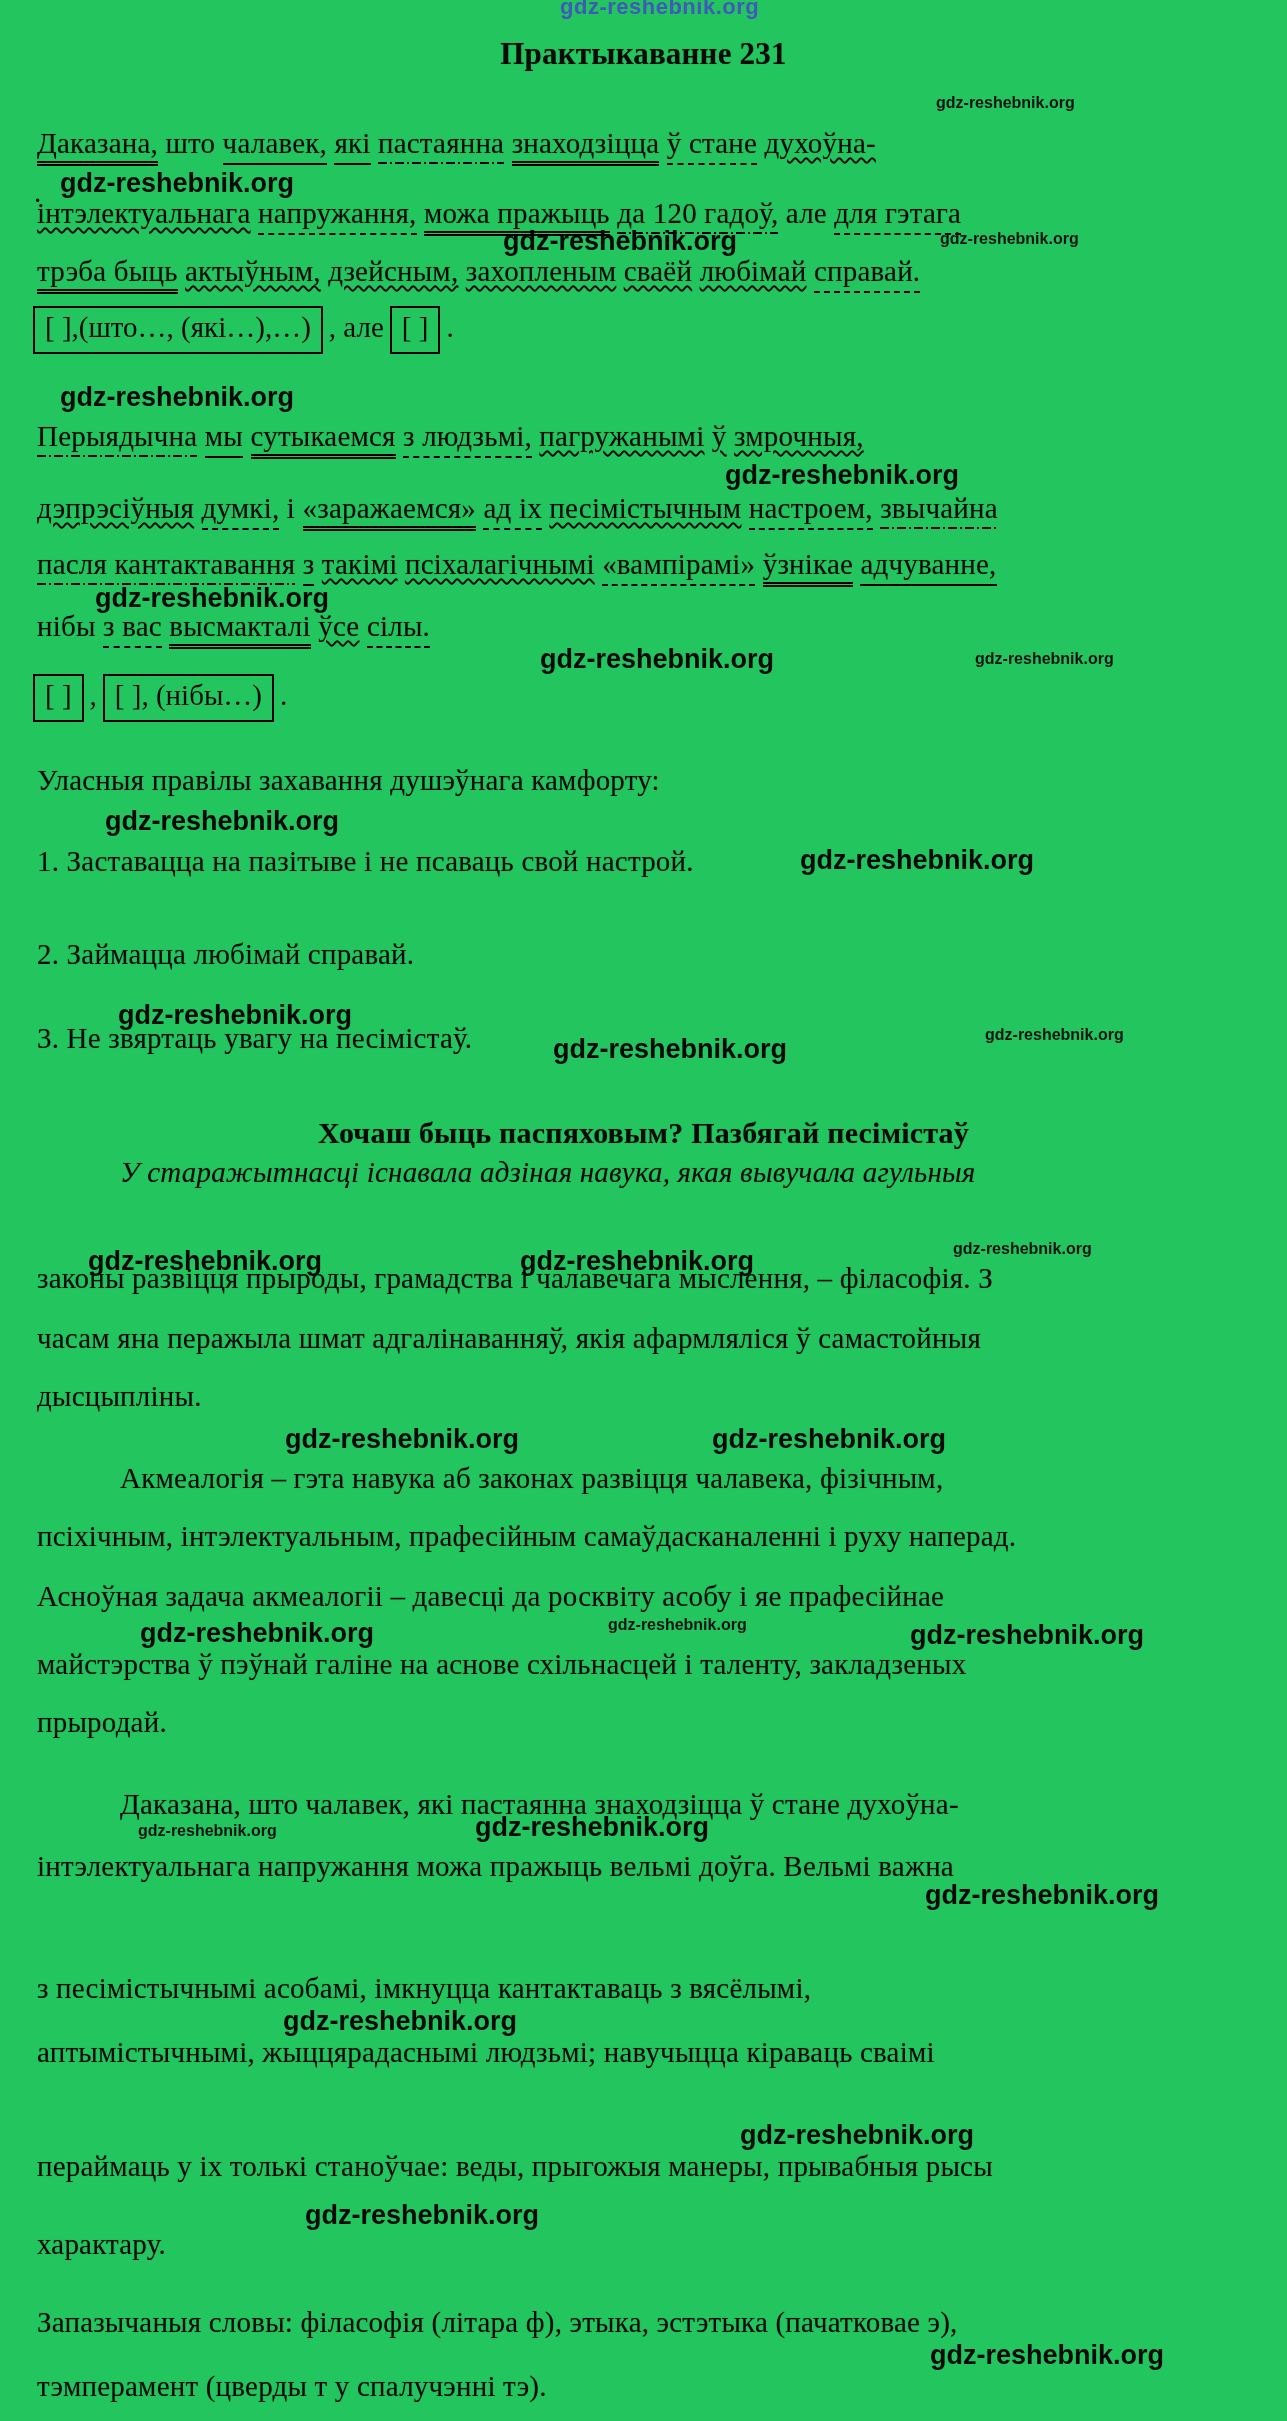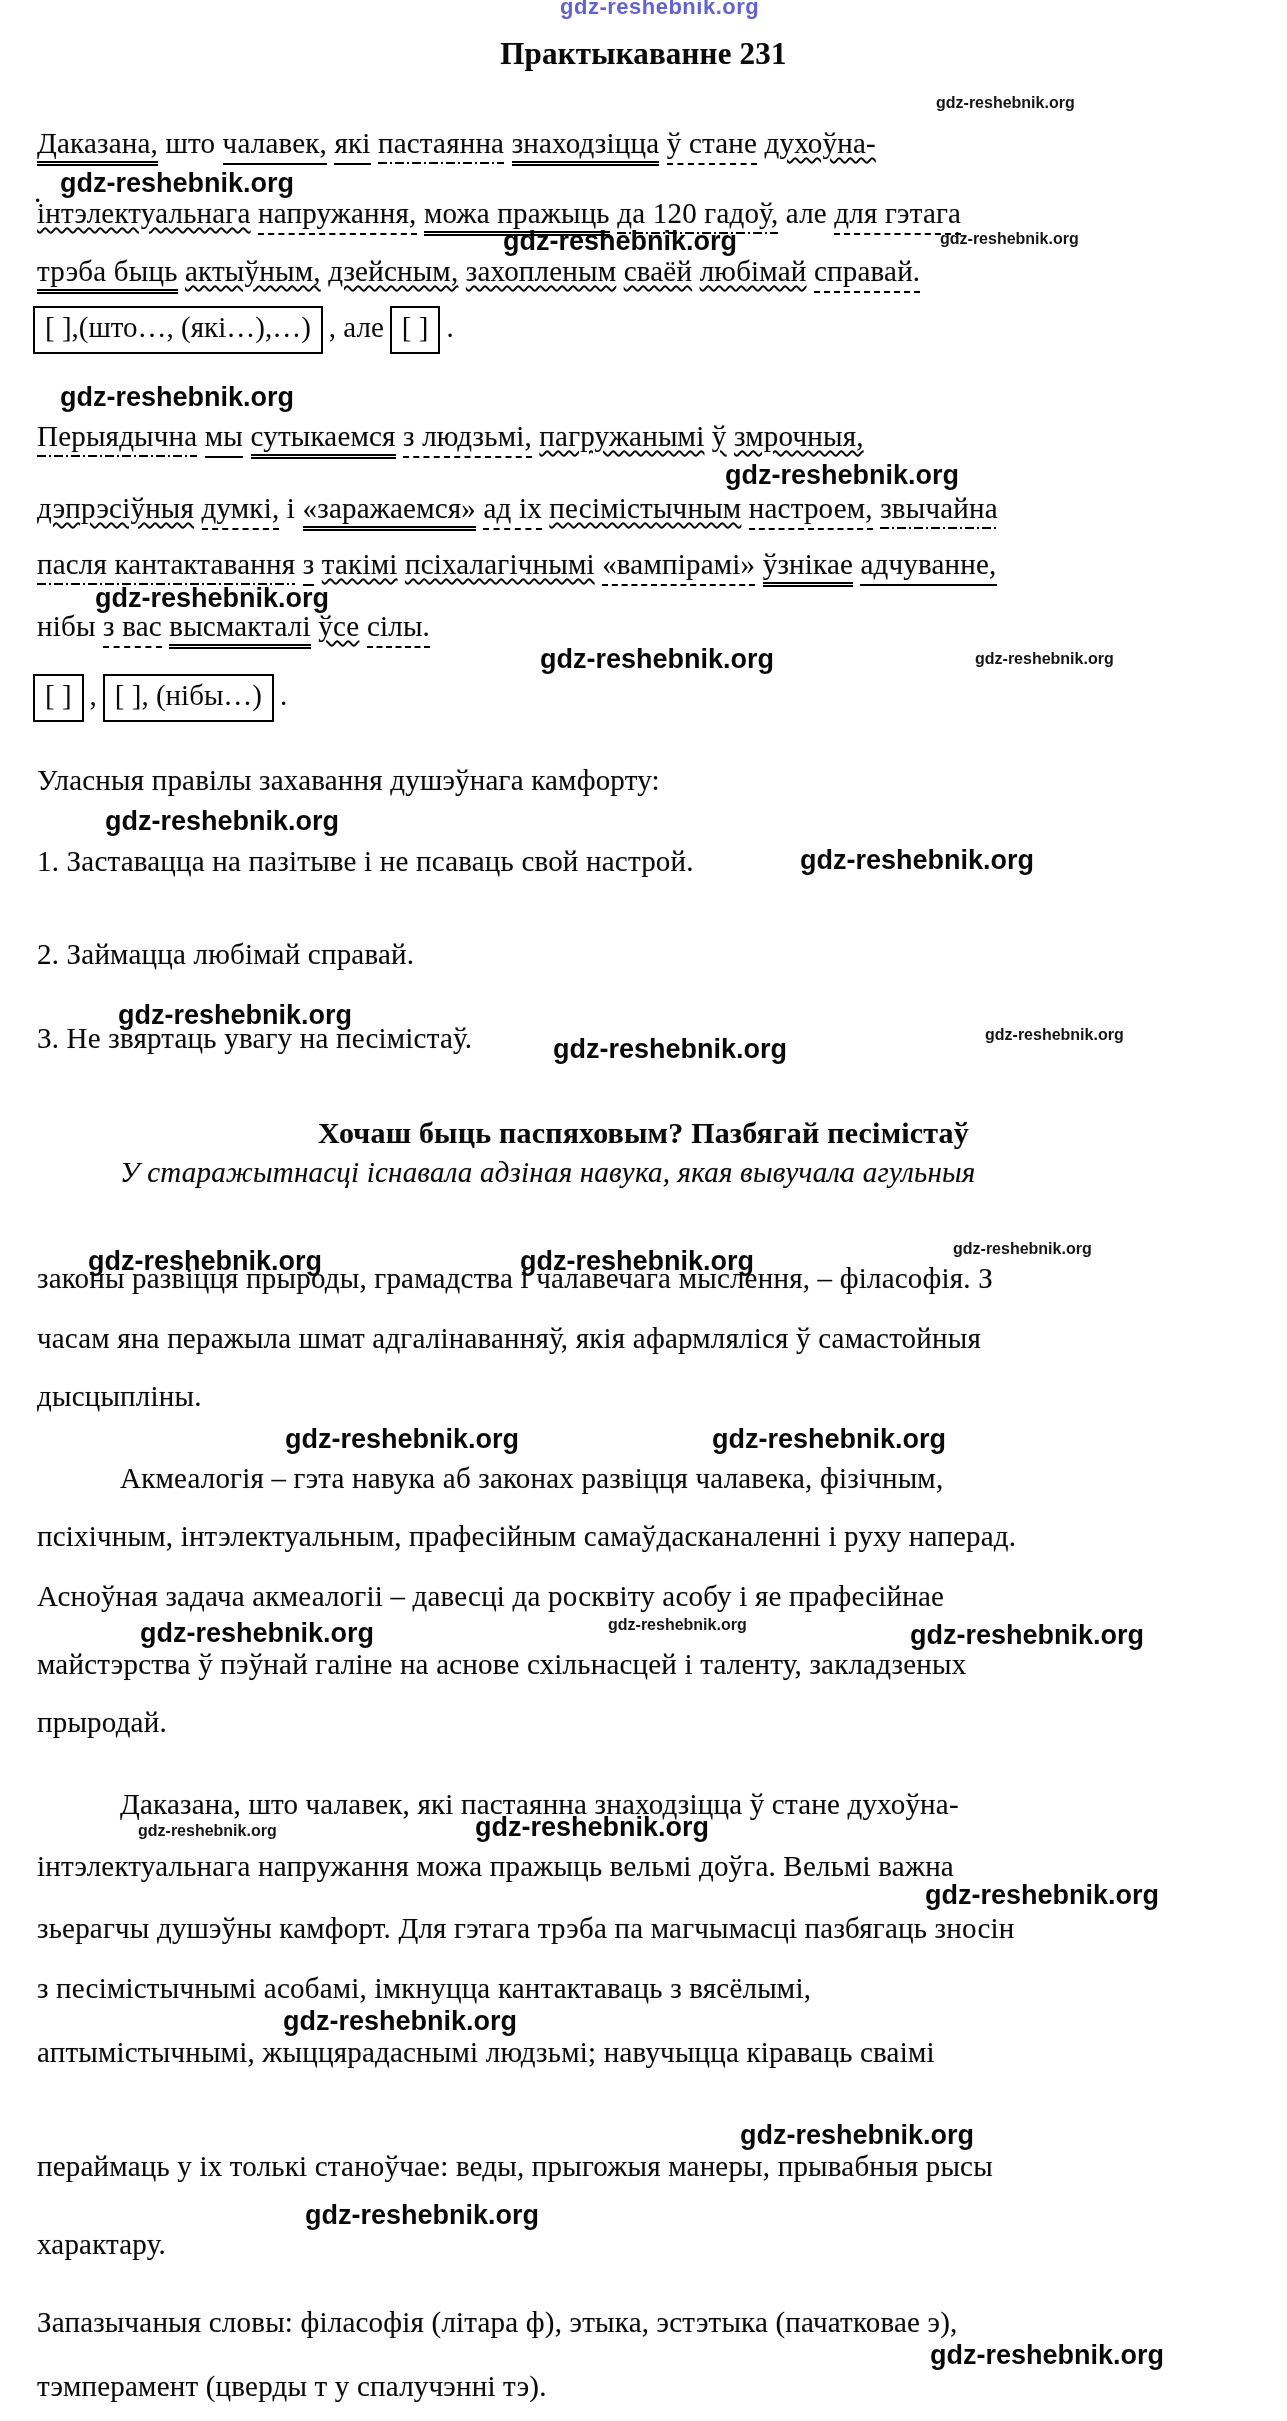--- a/index.html
+++ b/index.html
@@ -1,19 +1,19 @@
 <!DOCTYPE html>
 <html><head>
 <meta charset="utf-8">
 <style>
   html,body{margin:0;padding:0;background:#e9e9e9;}
   .page{
     position:relative;
     width:1287px;height:2421px;
-    background:#ffffff;
+    background:#22c55e;
     font-family:"Liberation Serif","DejaVu Serif",serif;
     color:#0a0a0a;
     overflow:hidden;
   }
   .line{
     position:absolute;
     font-size:29px;
     white-space:nowrap;
     letter-spacing:0.2px;
     text-shadow:0 0 1px rgba(0,0,0,0.25);
@@ -115,21 +115,20 @@
   <div class="line" style="left:37px;top:1262px;">законы развіцця прыроды, грамадства і чалавечага мыслення, – філасофія. З</div>
   <div class="line" style="left:37px;top:1322px;text-align:right;">часам яна перажыла шмат адгалінаванняў, якія афармляліся ў самастойныя</div>
   <div class="line" style="left:37px;top:1380px;">дысцыпліны.</div>
   <div class="line" style="left:37px;top:1520px;">псіхічным, інтэлектуальным, прафесійным самаўдасканаленні і руху наперад.</div>
   <div class="line" style="left:120px;top:1462px;">Акмеалогія – гэта навука аб законах развіцця чалавека, фізічным,</div>
   <div class="line" style="left:37px;top:1580px;">Асноўная задача акмеалогіі – давесці да росквіту асобу і яе прафесійнае</div>
   <div class="line" style="left:37px;top:1648px;">майстэрства ў пэўнай галіне на аснове схільнасцей і таленту, закладзеных</div>
   <div class="line" style="left:37px;top:1706px;">прыродай.</div>
   <div class="line" style="left:120px;top:1788px;">Даказана, што чалавек, які пастаянна знаходзіцца ў стане духоўна-</div>
   <div class="line" style="left:37px;top:1850px;">інтэлектуальнага напружання можа пражыць вельмі доўга. Вельмі важна</div>
-  <div class="line" style="left:37px;top:1912px;">зьерагчы душэўны камфорт. Для гэтага трэба па магчымасці пазбягаць зносін</div>
   <div class="line" style="left:37px;top:1972px;">з песімістычнымі асобамі, імкнуцца кантактаваць з вясёлымі,</div>
   <div class="line" style="left:37px;top:2036px;">аптымістычнымі, жыццярадаснымі людзьмі; навучыцца кіраваць сваімі</div>
   <div class="line" style="left:37px;top:2150px;">пераймаць у іх толькі станоўчае: веды, прыгожыя манеры, прывабныя рысы</div>
   <div class="line" style="left:37px;top:2228px;">характару.</div>
   <div class="line" style="left:37px;top:2306px;">Запазычаныя словы: філасофія (літара ф), этыка, эстэтыка (пачатковае э),</div>
   <div class="line" style="left:37px;top:2370px;">тэмперамент (цверды т у спалучэнні тэ).</div>
 
 </div>
 
 </body></html>

